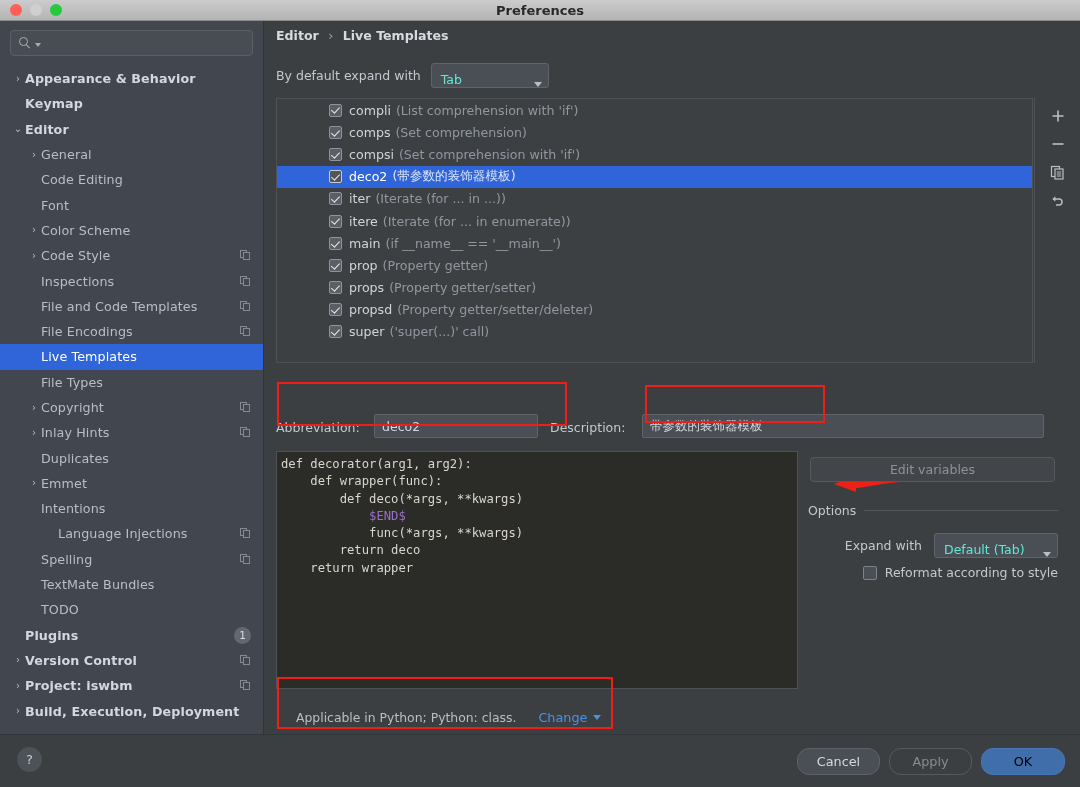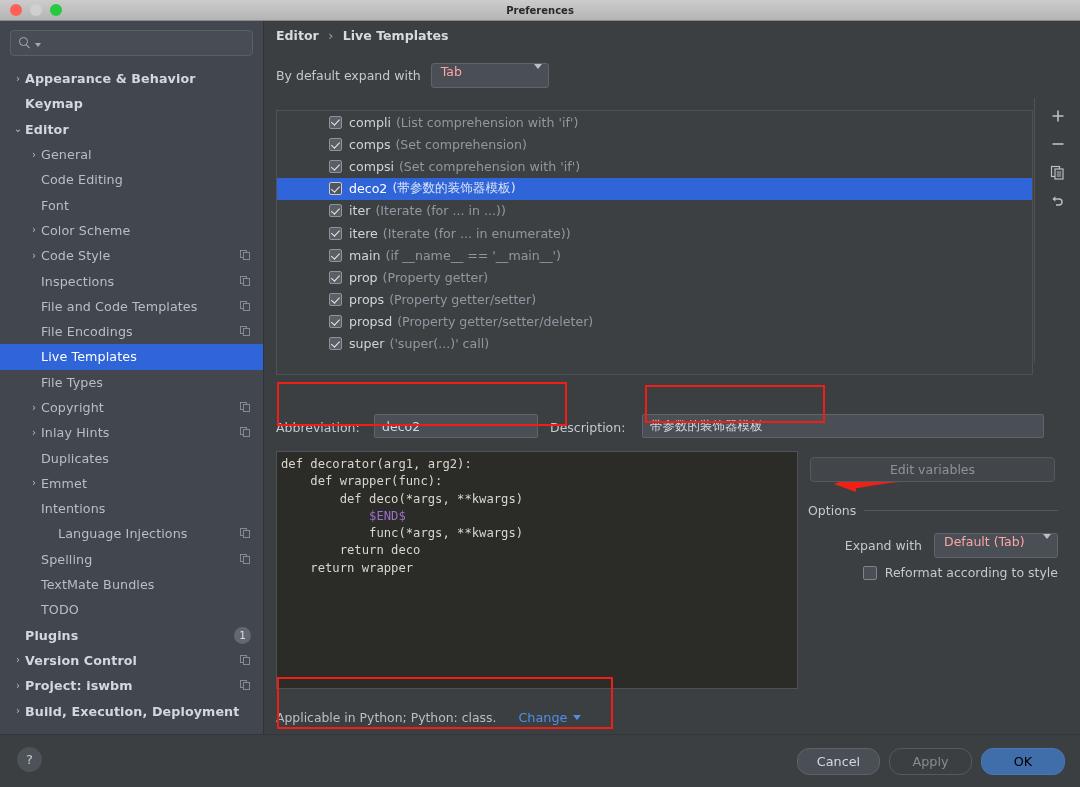--- a/index.html
+++ b/index.html
@@ -17,21 +17,21 @@
 
   
   .titlebar {
     position: absolute; left:0; top:0; width:1080px; height:21px;
     background: linear-gradient(#cccccc, #b4b4b4);
     border-bottom: 1px solid #8a8a8a;
   }
   .titlebar .title {
     position:absolute; left:0; top:0; width:1080px; height:21px;
     text-align:center; line-height:21px;
-    font-size:10px; color:#29292b; font-weight:600;
+    font-size:13px; color:#29292b; font-weight:600;
     font-family:"DejaVu Sans","Liberation Sans",sans-serif;
   }
   .traffic { position:absolute; left:10px; top:4px; display:flex; gap:8px; }
   .dot { width:12px; height:12px; border-radius:50%; }
   .dot.red{ background:#ff5f57; }
   .dot.yellow{ background:#cfcfcf; }
   .dot.green{ background:#28c840; }
 
   
   .sidebar {
@@ -102,33 +102,33 @@
     font-size:12.6px; font-weight:bold; color:#d6dbe1;
   }
   .breadcrumb .sep { color:#9aa1a9; font-weight:normal; margin:0 5px; }
 
   .expandrow {
     position:absolute; left:11px; top:42px; display:flex; align-items:center;
   }
   .expandrow .lab{ font-size:12.5px; color:#c3c9d0; margin-right:10px; }
   .combo {
     background:#4a4f56; border:1px solid #5f646b; border-radius:3px;
-    height:25px; display:flex; align-items:flex-start; padding:0 6px 0 9px;
-    color:#fca5a5; font-size:12.5px; cursor:default;
+    height:25px; display:flex; align-items:flex-end; padding:0 6px 0 9px;
+    color:#5eead4; font-size:12.5px; cursor:default;
   }
   .combo .val { flex:1; }
   .combo .cv {
     width:0;height:0;border-left:4.5px solid transparent;border-right:4.5px solid transparent;
     border-top:5px solid #b9bfc6; margin-left:14px;
   }
   #expand-with-combo { width:118px; }
 
   
   .listbox {
-    position:absolute; left:11px; top:89px; width:757px; height:265px;
+    position:absolute; left:11px; top:77px; width:757px; height:265px;
     background:#3c4043; border:1px solid #4e5257; overflow:hidden;
   }
   .lrow {
     height:22.2px; display:flex; align-items:center; padding-left:52px;
     white-space:nowrap;
   }
   .lrow.sel { background:#2f65d8; }
   .cbx {
     width:13px;height:13px;flex:0 0 13px; margin-right:7px;
     border:1px solid #8e949c; border-radius:2px; background:#5a5f66;
@@ -175,21 +175,21 @@
     padding:4px 0 0 4px; white-space:pre; overflow:hidden;
   }
   .code .end { color:#9a6fc9; }
 
   .arrow-svg{ position:absolute; left:533px; top:440px; pointer-events:none; }
 
   .applic {
     position:absolute; left:11px; top:676px; height:40px;
     display:flex; align-items:center;
   }
-  .applic .txt{ font-size:12.4px; color:#b9bfc6; }
+  .applic .txt{ font-size:12.4px; color:#b9bfc6;margin-left:20px; }
   .applic .change{ font-size:12.8px; color:#4e8fe8; margin-left:22px; cursor:default;}
   .applic .chev{
     display:inline-block; margin-left:6px;
     width:0;height:0;border-left:4px solid transparent;border-right:4px solid transparent;
     border-top:5px solid #4e8fe8; vertical-align:2px;
   }
 
   
   .editvars {
     position:absolute; left:545px; top:436px; width:245px; height:25px;

